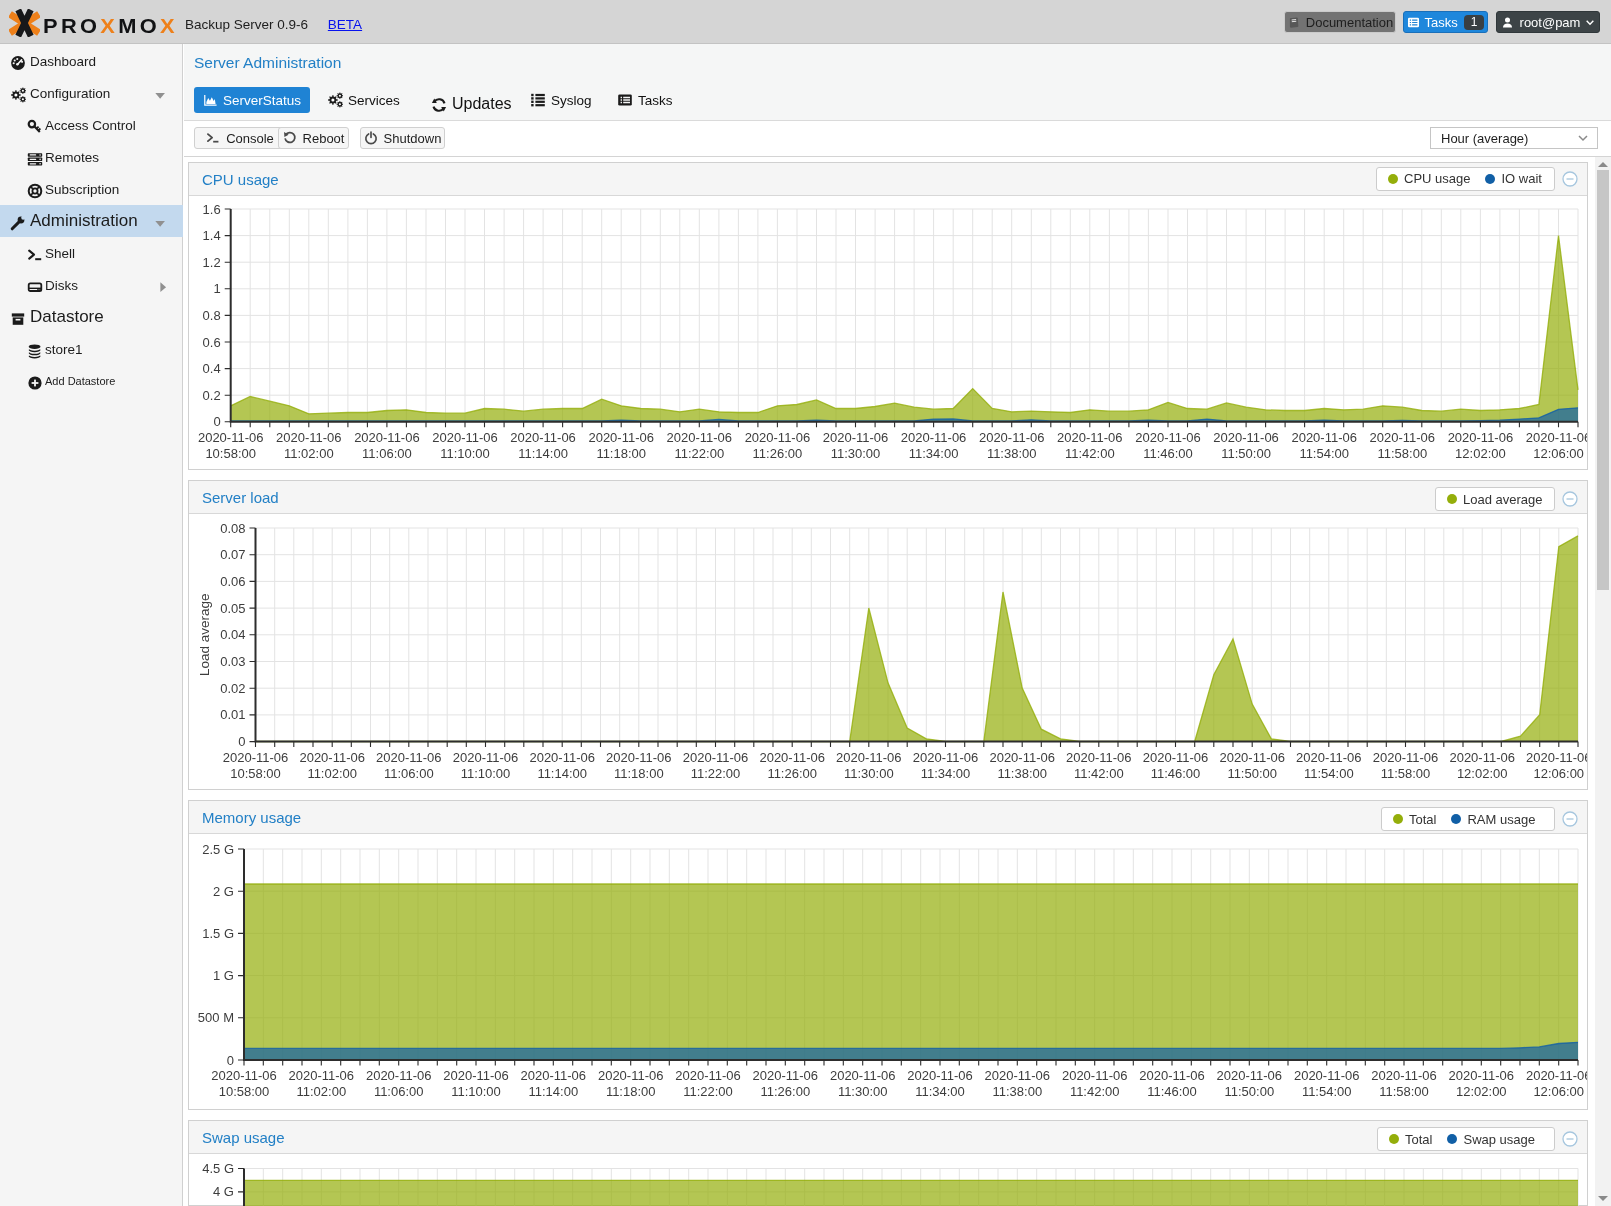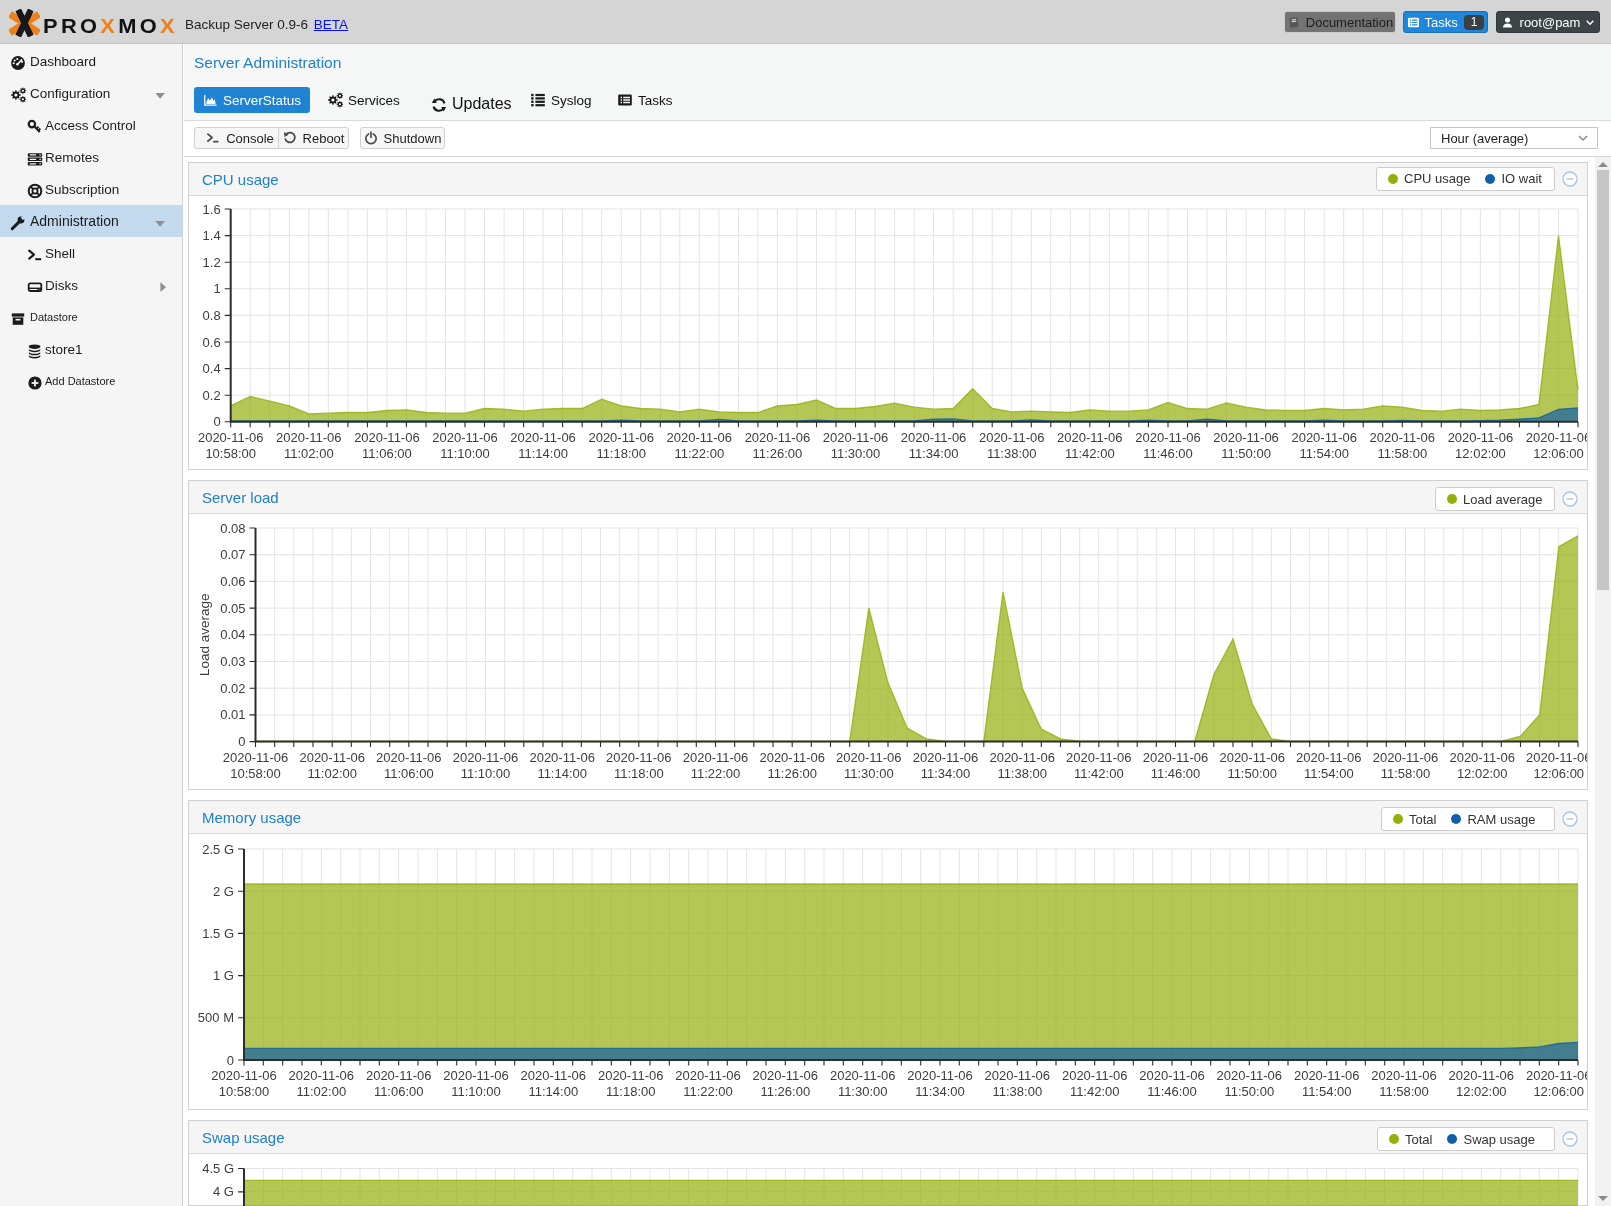--- a/index.html
+++ b/index.html
@@ -6,21 +6,21 @@
 
 </style></head><body>
 <div class="abs" style="left:0;top:0;width:1611px;height:44px;background:#d5d5d5;border-bottom:1px solid #c3c3c3;box-sizing:border-box"></div>
 <svg class="abs" style="left:9px;top:9px" width="31" height="28" viewBox="0 0 31 28">
 <g fill="none">
 <path d="M1 5.2 L30 23.8 M30 5.2 L1 23.8" stroke="#ee801a" stroke-width="7"></path>
 <path d="M9.2 0.8 L21.8 27.2 M21.8 0.8 L9.2 27.2" stroke="#17181a" stroke-width="6.2"></path>
 </g>
   </svg>
 <div class="abs" style="left:43px;top:14px;font-weight:bold;font-size:21px;letter-spacing:3.2px;color:#111214;transform:scaleX(1.04);transform-origin:left center">PRO<span style="color:#ee801a">X</span>MO<span style="color:#ee801a">X</span></div>
-<div class="abs" style="left:185px;top:17px;font-size:13.5px;color:#1e1e1e">Backup Server 0.9-6 <a style="color:#0713ee;margin-left:2px" href="#">BETA</a></div>
+<div class="abs" style="left:185px;top:17px;font-size:13.5px;color:#1e1e1e">Backup Server 0.9-6 <a style="color:#0713ee;margin-left:16px" href="#">BETA</a></div>
 <div class="abs" style="left:1284px;top:11px;width:112px;height:22px;background:#737373;border:1px solid #cbcbcb;border-radius:3px;box-sizing:border-box;display:flex;align-items:center;justify-content:center;font-size:13px;color:#1e1e1e">
     <svg width="13" height="13" viewBox="0 0 16 16" style="display:inline-block;vertical-align:middle" xmlns="http://www.w3.org/2000/svg">
       <path d="M3.6 2.8 L12 1.9 Q13.2 1.9 13.3 3.1 L14 12.2 Q14 13.3 12.9 13.5 L4.9 14.4 Q3.8 14.4 3.6 13.2 Z" fill="#575757"></path>
       <path d="M5.7 4.9 L11.2 4.4 M5.9 7 L11.4 6.5" stroke="#f6f6f6" stroke-width="1.1"></path>
     </svg>
     <span style="margin-left:6px">Documentation</span>
   </div>
 <div class="abs" style="left:1403px;top:11px;width:85px;height:22px;background:#1e87dc;border:1px solid #1a6fb9;border-radius:3px;box-sizing:border-box;display:flex;align-items:center;justify-content:center;font-size:13px;color:#fff">
     <svg width="13" height="13" viewBox="0 0 16 16" style="display:inline-block;vertical-align:middle" xmlns="http://www.w3.org/2000/svg">
       <rect x="1.2" y="2.2" width="13.6" height="11.6" rx="1.6" fill="#fff"></rect>
@@ -95,21 +95,21 @@
       <circle cx="8" cy="8" r="2.6" fill="none" stroke="#1b1b1b" stroke-width="1.8"></circle>
       <path d="M3.6 3.6 6.1 6.1 M12.4 3.6 9.9 6.1 M3.6 12.4 6.1 9.9 M12.4 12.4 9.9 9.9" stroke="#1b1b1b" stroke-width="1.6"></path>
     </svg></div>
 <div class="abs" style="left:45px;top:173px;height:32px;display:flex;align-items:center;font-size:13.5px;color:#1c1c1c">Subscription</div>
 <div class="abs" style="left:0;top:205px;width:183px;height:32px;background:#c3d9ee;"></div>
 <div class="abs" style="left:10px;top:213px;width:16px;height:16px"><svg width="16" height="16" viewBox="0 0 16 16" style="display:inline-block;vertical-align:middle" xmlns="http://www.w3.org/2000/svg">
       <path d="M2.2 13.8 L8.6 7.4" stroke="#1b1b1b" stroke-width="3" stroke-linecap="round"></path>
       <circle cx="11" cy="5" r="3.4" fill="#1b1b1b"></circle>
       <circle cx="13.2" cy="2.8" r="2.0" fill="#c3d9ee"></circle>
     </svg></div>
-<div class="abs" style="left:30px;top:205px;height:32px;display:flex;align-items:center;font-size:14px;color:#1c1c1c">Administration</div>
+<div class="abs" style="left:30px;top:205px;height:32px;display:flex;align-items:center;font-size:17px;color:#1c1c1c">Administration</div>
 <div class="abs" style="left:154px;top:214px"><svg width="14" height="14" viewBox="0 0 16 16" style="display:inline-block;vertical-align:middle" xmlns="http://www.w3.org/2000/svg">
       <polygon points="1.5,4.5 12.5,4.5 7,11" fill="#909090"></polygon>
     </svg></div>
 <div class="abs" style="left:0;top:237px;width:183px;height:32px;"></div>
 <div class="abs" style="left:27px;top:245px;width:16px;height:16px"><svg width="16" height="16" viewBox="0 0 16 16" style="display:inline-block;vertical-align:middle" xmlns="http://www.w3.org/2000/svg">
       <path d="M2.2 3.6 7 7.6 2.2 11.6" stroke="#1b1b1b" stroke-width="2.1" fill="none" stroke-linejoin="round" stroke-linecap="round"></path>
       <rect x="8.2" y="11.2" width="6" height="2" fill="#1b1b1b"></rect>
     </svg></div>
 <div class="abs" style="left:45px;top:237px;height:32px;display:flex;align-items:center;font-size:13.5px;color:#1c1c1c">Shell</div>
 <div class="abs" style="left:0;top:269px;width:183px;height:32px;"></div>
@@ -122,21 +122,21 @@
 <div class="abs" style="left:45px;top:269px;height:32px;display:flex;align-items:center;font-size:13.5px;color:#1c1c1c">Disks</div>
 <div class="abs" style="left:156px;top:278px"><svg width="14" height="14" viewBox="0 0 16 16" style="display:inline-block;vertical-align:middle" xmlns="http://www.w3.org/2000/svg">
       <polygon points="5,1.5 11.5,7 5,12.5" fill="#909090"></polygon>
     </svg></div>
 <div class="abs" style="left:0;top:301px;width:183px;height:32px;"></div>
 <div class="abs" style="left:10px;top:309px;width:16px;height:16px"><svg width="16" height="16" viewBox="0 0 16 16" style="display:inline-block;vertical-align:middle" xmlns="http://www.w3.org/2000/svg">
       <rect x="1.8" y="2.4" width="12.4" height="3.2" fill="#1b1b1b"></rect>
       <rect x="2.7" y="6.4" width="10.6" height="7.4" fill="#1b1b1b"></rect>
       <rect x="5.6" y="7.9" width="4.8" height="1.6" fill="#f5f5f5"></rect>
     </svg></div>
-<div class="abs" style="left:30px;top:301px;height:32px;display:flex;align-items:center;font-size:11px;color:#1c1c1c">Datastore</div>
+<div class="abs" style="left:30px;top:301px;height:32px;display:flex;align-items:center;font-size:17px;color:#1c1c1c">Datastore</div>
 <div class="abs" style="left:0;top:333px;width:183px;height:32px;"></div>
 <div class="abs" style="left:27px;top:341px;width:16px;height:16px"><svg width="16" height="16" viewBox="0 0 16 16" style="display:inline-block;vertical-align:middle" xmlns="http://www.w3.org/2000/svg">
       <ellipse cx="7.6" cy="13.2" rx="5.9" ry="2.25" fill="#1b1b1b"></ellipse>
       <ellipse cx="7.6" cy="11.7" rx="5.9" ry="2.25" fill="#f5f5f5"></ellipse>
       <ellipse cx="7.6" cy="10.1" rx="5.9" ry="2.25" fill="#1b1b1b"></ellipse>
       <ellipse cx="7.6" cy="8.6" rx="5.9" ry="2.25" fill="#f5f5f5"></ellipse>
       <ellipse cx="7.6" cy="7.0" rx="5.9" ry="2.25" fill="#1b1b1b"></ellipse>
       <ellipse cx="7.6" cy="5.5" rx="5.9" ry="2.25" fill="#f5f5f5"></ellipse>
       <ellipse cx="7.6" cy="3.7" rx="5.9" ry="2.25" fill="#1b1b1b"></ellipse>
     </svg></div>

